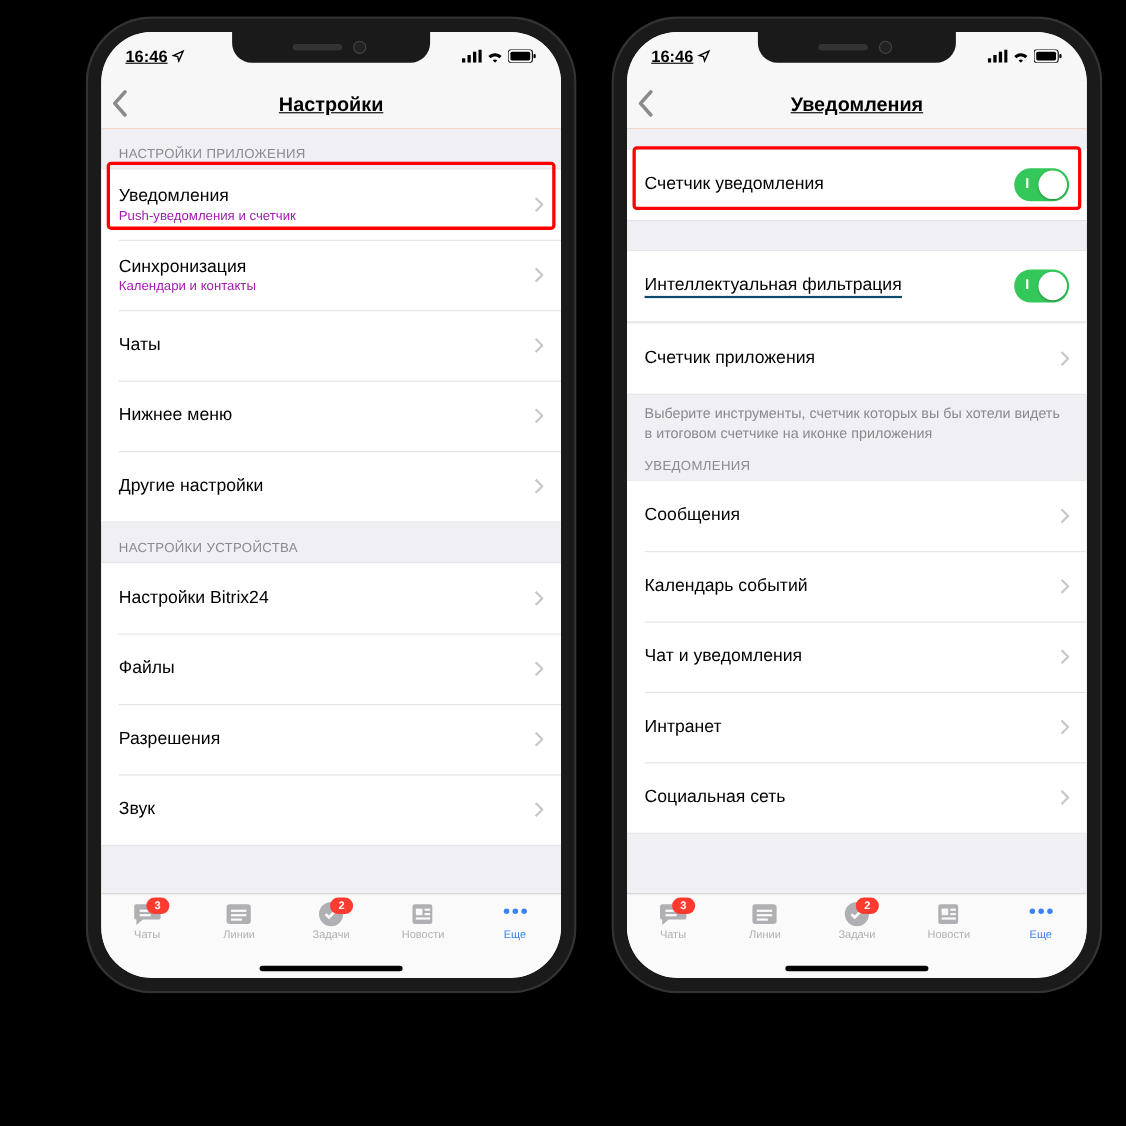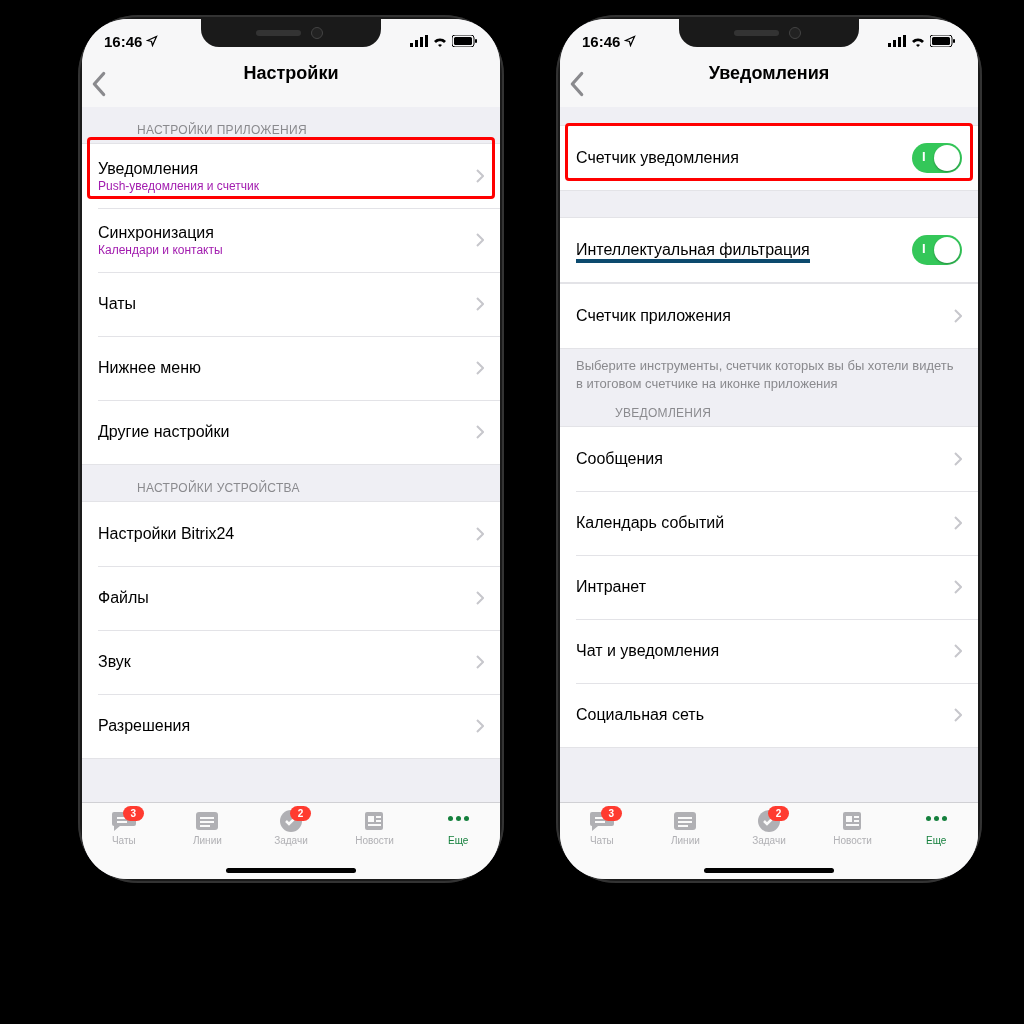--- a/index.html
+++ b/index.html
@@ -1,48 +1,48 @@
 <!DOCTYPE html>
 <html><head>
 <meta charset="utf-8">
 <style>
   html,body{margin:0;padding:0;background:#000;width:1024px;height:1024px;font-family:-apple-system,Helvetica,Arial,sans-serif;}
   .stage{position:relative;width:1024px;height:1024px;}
-  .phone{position:absolute;top:15px;width:418px;height:860px;background:#1a1a1a;border-radius:60px;padding:4px;box-shadow:0 0 0 2px #333 inset;}
+  .phone{position:absolute;top:15px;width:418px;height:860px;background:#1a1a1a;border-radius:60px;padding:14px;box-shadow:0 0 0 2px #333 inset;text-decoration:underline;}
   .phone.left{left:78px;}
   .phone.right{left:556px;}
   .screen{position:relative;width:100%;height:100%;background:#efeff4;border-radius:46px;overflow:hidden;}
   .notch{position:absolute;top:0;left:50%;transform:translateX(-50%);width:180px;height:28px;background:#1a1a1a;border-bottom-left-radius:18px;border-bottom-right-radius:18px;z-index:50;}
   .notch::before{content:"";position:absolute;left:55px;top:11px;width:45px;height:6px;background:#333;border-radius:3px;}
   .notch::after{content:"";position:absolute;left:110px;top:8px;width:10px;height:10px;background:#222;border:1px solid #444;border-radius:50%;}
   .statusbar{height:44px;display:flex;align-items:center;justify-content:space-between;padding:0 22px;font-size:15px;font-weight:600;background:#f7f7f8;}
   .sb-left{display:flex;align-items:center;gap:4px;}
   .sb-right{display:flex;align-items:center;gap:4px;}
   .sb-right svg{display:block;}
-  .navbar{height:44px;background:#f7f7f8;border-bottom:2px solid #f97316;display:flex;position:relative;}
+  .navbar{height:44px;background:#f7f7f8;border-bottom:2px solid #f97316;display:flex;align-items:center;position:relative;}
   .back{position:absolute;left:10px;top:8px;}
   .navtitle{flex:1;text-align:center;font-size:18px;font-weight:600;color:#000;}
   .content{position:absolute;top:88px;bottom:76px;left:0;right:0;overflow:hidden;background:#efeff4;}
-  .section-header{font-size:12px;letter-spacing:.3px;color:#8a8a8e;padding:16px 16px 6px;text-transform:uppercase;margin-left:39px;}
+  .section-header{font-size:12px;letter-spacing:.3px;color:#8a8a8e;padding:16px 16px 6px;text-transform:uppercase;}
   .section-footer{font-size:13px;color:#8a8a8e;padding:8px 16px 10px;line-height:1.35;}
   .group{background:#fff;border-top:1px solid #e3e3e7;border-bottom:1px solid #e3e3e7;}
   .row{display:flex;align-items:center;min-height:44px;padding:10px 16px;position:relative;}
   .row + .row::before{content:"";position:absolute;top:0;left:16px;right:0;height:1px;background:#e3e3e7;}
   .row-main{flex:1;min-width:0;}
   .row-title{font-size:16px;color:#000;}
   .row-sub{font-size:12px;color:#a21caf;margin-top:1px;}
   .chevron{color:#c7c7cc;flex:0 0 auto;margin-left:8px;}
   .toggle{width:50px;height:30px;border-radius:15px;background:#34c759;position:relative;flex:0 0 auto;}
   .toggle::after{content:"";position:absolute;right:2px;top:2px;width:26px;height:26px;background:#fff;border-radius:50%;box-shadow:0 1px 2px rgba(0,0,0,.3);}
   .toggle::before{content:"I";position:absolute;left:10px;top:6px;color:#fff;font-size:13px;font-weight:600;}
   .hl{position:absolute;border:3px solid #ff0000;border-radius:4px;pointer-events:none;z-index:30;}
-  .underline{border-bottom:4px solid #0c4a6e;padding-bottom:1px;}
+  .underline{border-bottom:2px solid #0c4a6e;padding-bottom:1px;}
   .tabbar{position:absolute;bottom:0;left:0;right:0;height:76px;background:#fafafa;border-top:1px solid #d0d0d4;display:flex;}
   .tab{flex:1;display:flex;flex-direction:column;align-items:center;justify-content:flex-start;padding-top:6px;position:relative;color:#b0b0b4;}
-  .tab.active{color:#15803d;}
+  .tab.active{color:#3b82f6;}
   .tab-label{font-size:10px;margin-top:2px;}
   .tab-icon{width:28px;height:24px;position:relative;}
   .badge{position:absolute;top:-3px;right:-6px;min-width:15px;height:15px;padding:0 3px;background:#ff3b30;color:#fff;font-size:10px;font-weight:600;border-radius:8px;display:flex;align-items:center;justify-content:center;}
   .homebar{position:absolute;bottom:6px;left:50%;transform:translateX(-50%);width:130px;height:5px;background:#000;border-radius:3px;z-index:40;}
   .dots{display:flex;gap:3px;justify-content:center;padding-top:7px;}
   .dots span{width:5px;height:5px;background:currentColor;border-radius:50%;}
 </style>
 </head>
 <body>
 
@@ -148,29 +148,29 @@
         <div class="row">
           <div class="row-main">
                 <div class="row-title">Файлы</div>
               </div>
           <svg class="chevron" width="8" height="14" viewBox="0 0 8 14" fill="none" stroke="currentColor" stroke-width="2">
                 <polyline points="1,1 7,7 1,13"></polyline>
               </svg>
         </div>
         <div class="row">
           <div class="row-main">
+                <div class="row-title">Разрешения</div>
+              </div>
+          <svg class="chevron" width="8" height="14" viewBox="0 0 8 14" fill="none" stroke="currentColor" stroke-width="2">
+                <polyline points="1,1 7,7 1,13"></polyline>
+              </svg>
+        </div>
+        <div class="row">
+          <div class="row-main">
                 <div class="row-title">Звук</div>
-              </div>
-          <svg class="chevron" width="8" height="14" viewBox="0 0 8 14" fill="none" stroke="currentColor" stroke-width="2">
-                <polyline points="1,1 7,7 1,13"></polyline>
-              </svg>
-        </div>
-        <div class="row">
-          <div class="row-main">
-                <div class="row-title">Разрешения</div>
               </div>
           <svg class="chevron" width="8" height="14" viewBox="0 0 8 14" fill="none" stroke="currentColor" stroke-width="2">
                 <polyline points="1,1 7,7 1,13"></polyline>
               </svg>
         </div>
 
       </div>
     </div>
 
     <div class="tabbar">
@@ -315,29 +315,29 @@
         <div class="row">
           <div class="row-main">
                 <div class="row-title">Календарь событий</div>
               </div>
           <svg class="chevron" width="8" height="14" viewBox="0 0 8 14" fill="none" stroke="currentColor" stroke-width="2">
                 <polyline points="1,1 7,7 1,13"></polyline>
               </svg>
         </div>
         <div class="row">
           <div class="row-main">
+                <div class="row-title">Чат и уведомления</div>
+              </div>
+          <svg class="chevron" width="8" height="14" viewBox="0 0 8 14" fill="none" stroke="currentColor" stroke-width="2">
+                <polyline points="1,1 7,7 1,13"></polyline>
+              </svg>
+        </div>
+        <div class="row">
+          <div class="row-main">
                 <div class="row-title">Интранет</div>
-              </div>
-          <svg class="chevron" width="8" height="14" viewBox="0 0 8 14" fill="none" stroke="currentColor" stroke-width="2">
-                <polyline points="1,1 7,7 1,13"></polyline>
-              </svg>
-        </div>
-        <div class="row">
-          <div class="row-main">
-                <div class="row-title">Чат и уведомления</div>
               </div>
           <svg class="chevron" width="8" height="14" viewBox="0 0 8 14" fill="none" stroke="currentColor" stroke-width="2">
                 <polyline points="1,1 7,7 1,13"></polyline>
               </svg>
         </div>
         <div class="row">
           <div class="row-main">
                 <div class="row-title">Социальная сеть</div>
               </div>
           <svg class="chevron" width="8" height="14" viewBox="0 0 8 14" fill="none" stroke="currentColor" stroke-width="2">

